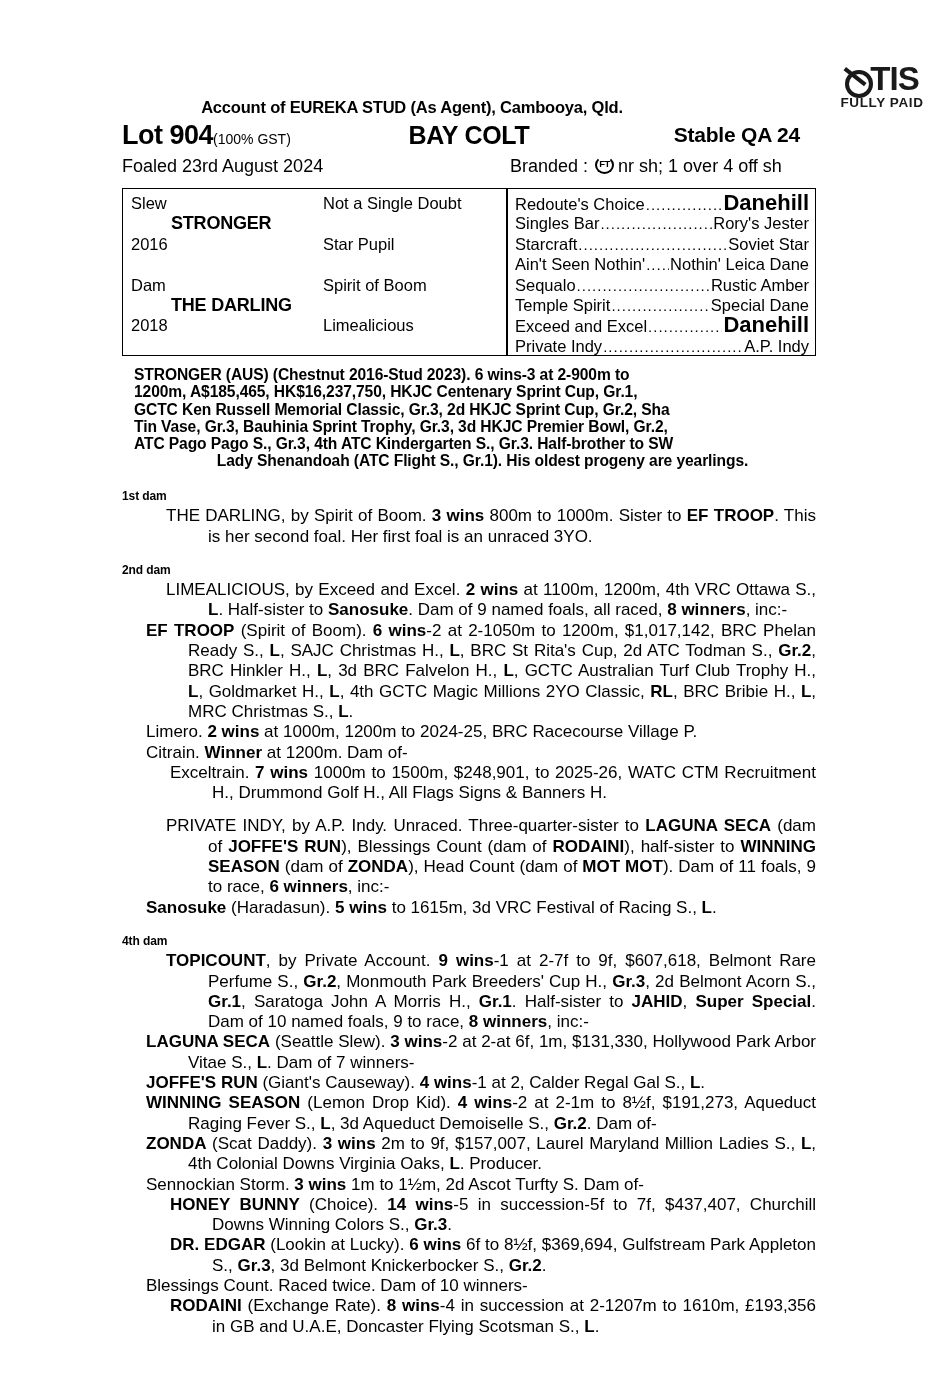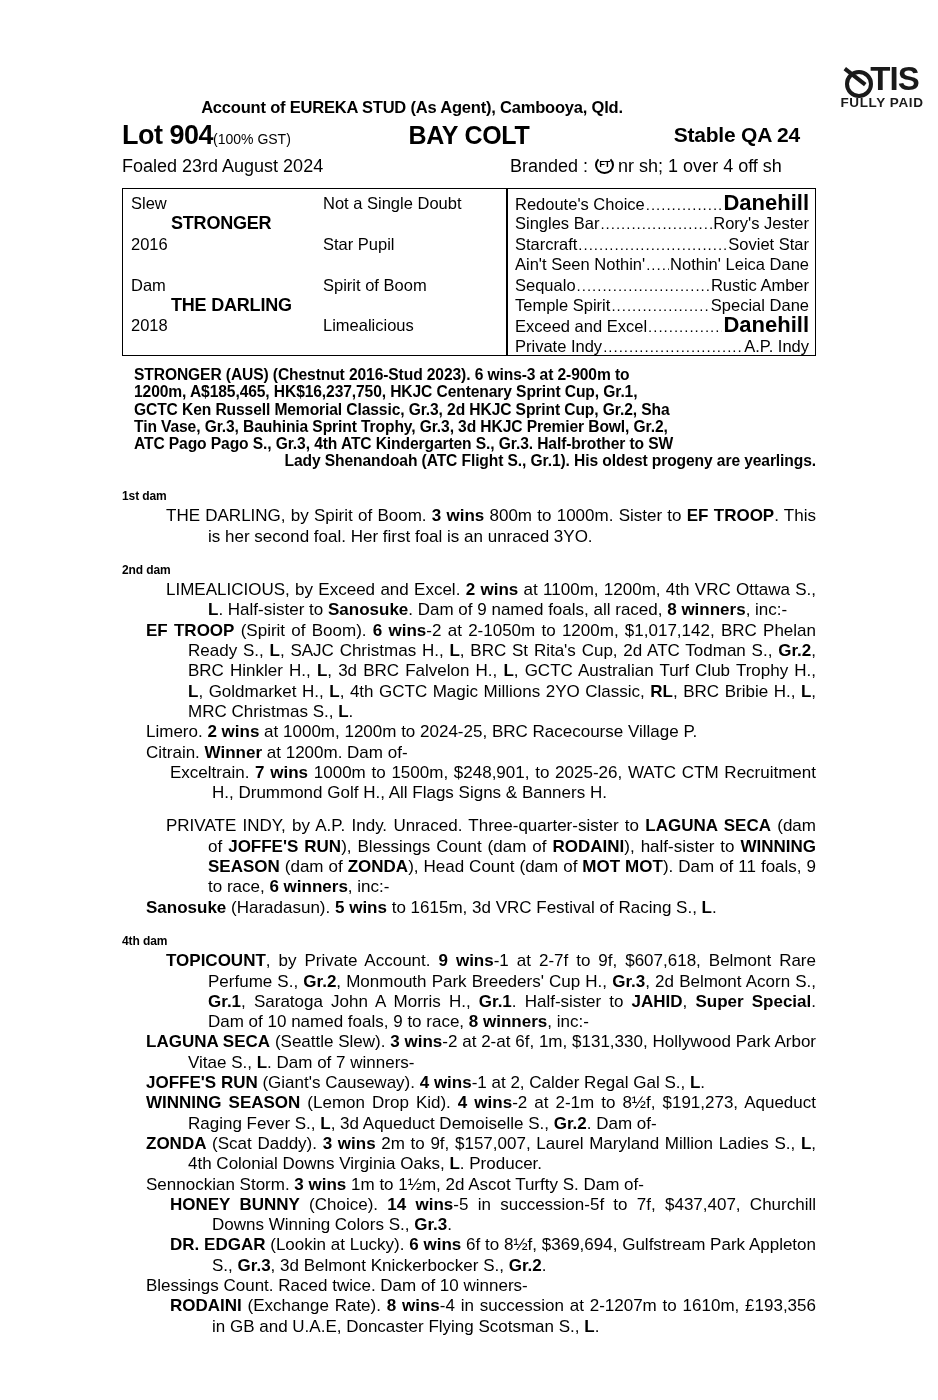--- a/index.html
+++ b/index.html
@@ -245,21 +245,21 @@
     left: 134px;
     top: 366px;
     width: 682px;
     font-size: 15.6px;
     font-weight: bold;
     line-height: 17.3px;
     text-align: justify;
     letter-spacing: -0.1px;
   }
   .sireblock > div { text-align: justify; }
-  .sireblock > div:last-child { text-align: right; margin-left: 15px; }
+  .sireblock > div:last-child { text-align: center; margin-left: 15px; }
 
   
   .body {
     position: absolute;
     left: 122px;
     top: 486px;
     width: 694px;
     font-size: 17px;
     line-height: 20.3px;
   }

